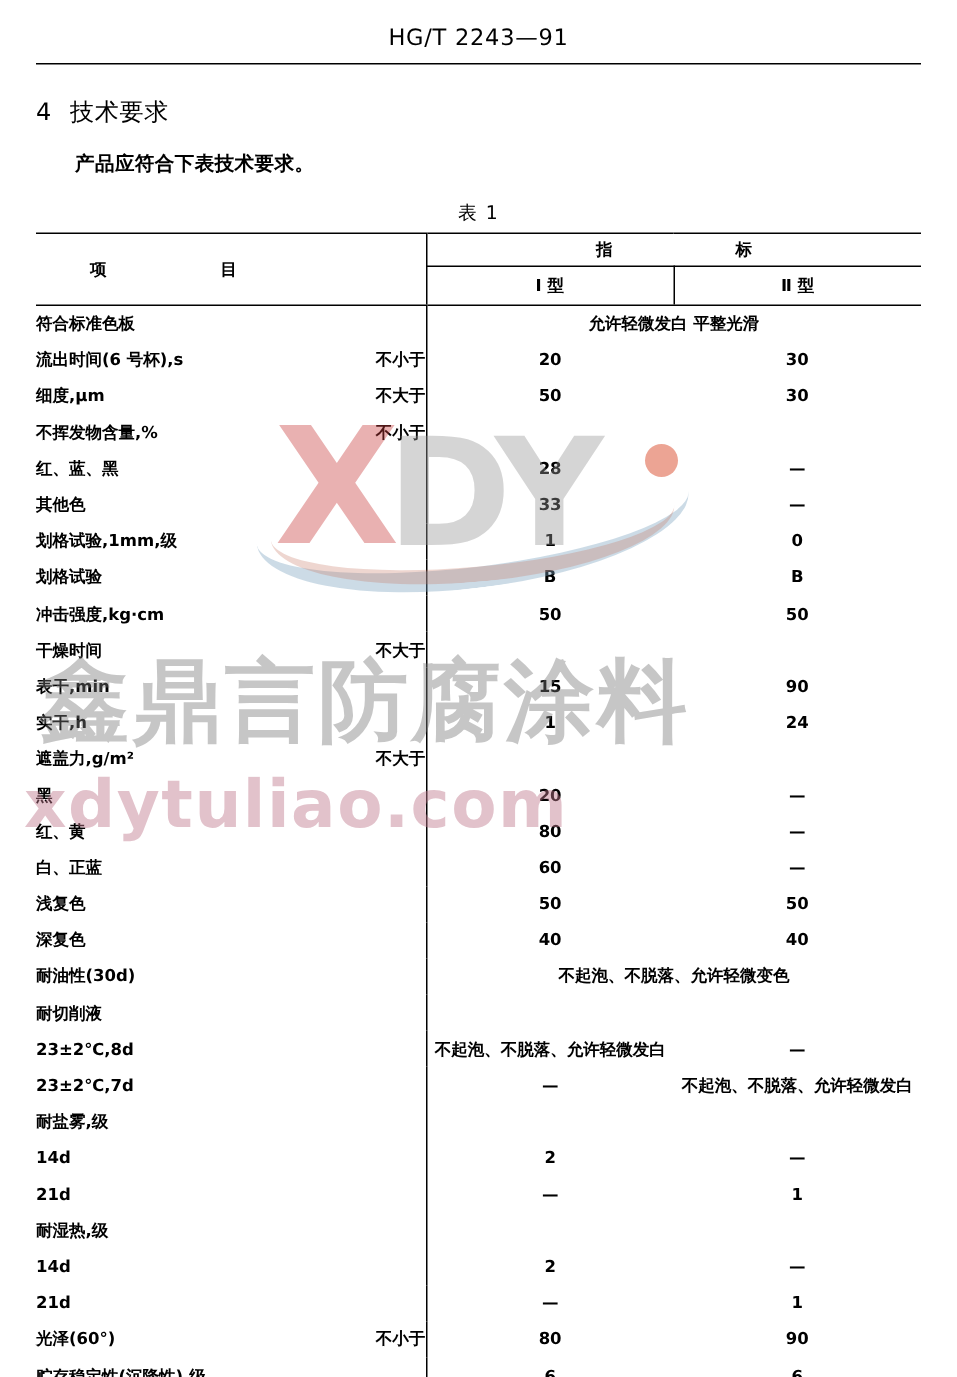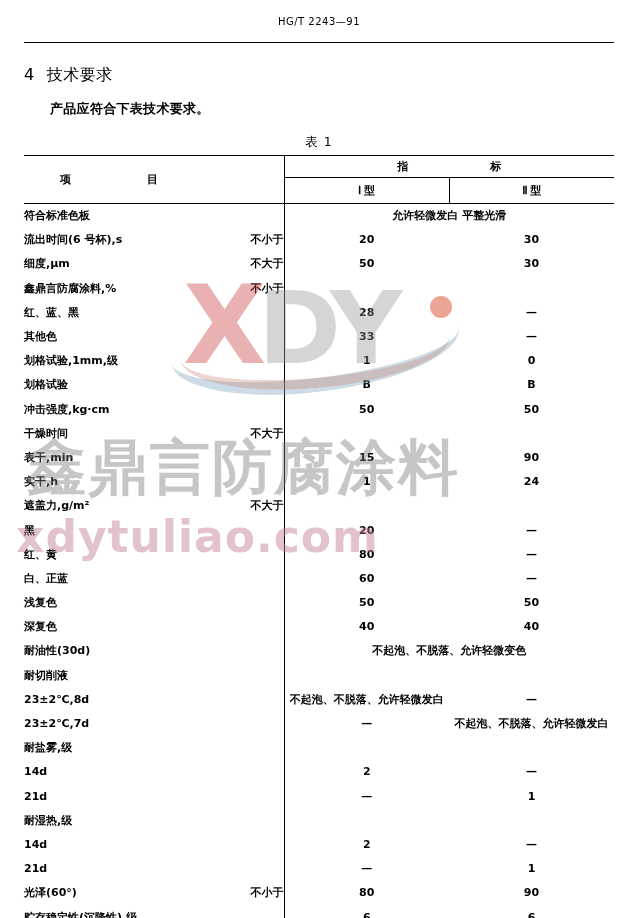--- a/index.html
+++ b/index.html
@@ -27,21 +27,21 @@
     position: relative;
     height: 34px;
     border-bottom: 1.6px solid #000;
     margin: 8px 0 0 0;
   }
   .header-title {
     position: absolute;
     left: 50%;
     transform: translateX(-50%);
     top: 8px;
-    font-size: 10px;
+    font-size: 15px;
     letter-spacing: 0.5px;
     white-space: nowrap;
   }
   
   .section-title {
     margin-top: 22px;
     font-size: 16px;
     font-weight: normal;
     letter-spacing: 0.5px;
   }
@@ -74,21 +74,21 @@
     padding: 0;
     vertical-align: middle;
     font-weight: bold;
   }
   .bt { border-top: 1.4px solid #000; }
   .bl { border-left: 1.4px solid #000; }
   .thin-b { border-bottom: 0.8px solid #000; }
 
   .row { height: 24.2px; }
   .hrow1 { height: 22px; }
-  .hrow2 { height: 26px; font-family: Liberation Serif, serif; }
+  .hrow2 { height: 26px; }
 
   .cell-item {
     text-align: left;
     padding-left: 4px;
     white-space: nowrap;
   }
   .indent1 { padding-left: 32px; }
   .cell-qual {
     text-align: right;
     padding-right: 10px;
@@ -238,21 +238,21 @@
         <td class="cell-val bl">20</td>
         <td class="cell-val">30</td>
       </tr>
       <tr class="row">
         <td class="cell-item">细度,μm</td>
         <td class="cell-qual">不大于</td>
         <td class="cell-val bl">50</td>
         <td class="cell-val">30</td>
       </tr>
       <tr class="row">
-        <td class="cell-item">鑫鼎言防腐涂料,%</td>
+        <td class="cell-item">不挥发物含量,%</td>
         <td class="cell-qual">不小于</td>
         <td class="cell-val bl"></td>
         <td class="cell-val"></td>
       </tr>
       <tr class="row">
         <td class="cell-item indent1">红、蓝、黑</td>
         <td class="cell-qual"></td>
         <td class="cell-val bl">28</td>
         <td class="cell-val">—</td>
       </tr>

